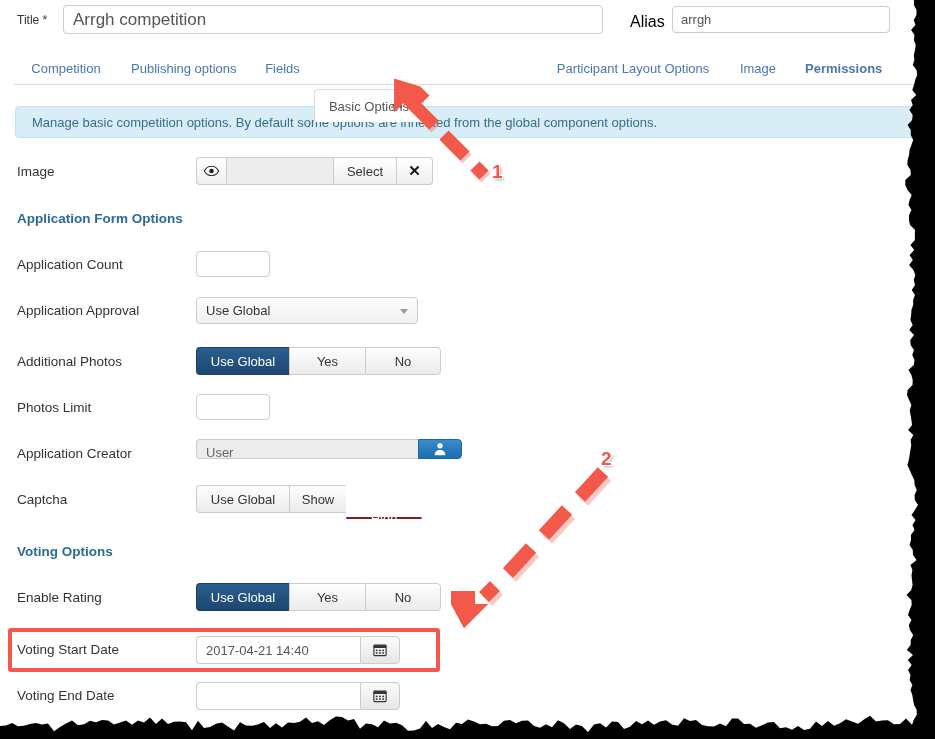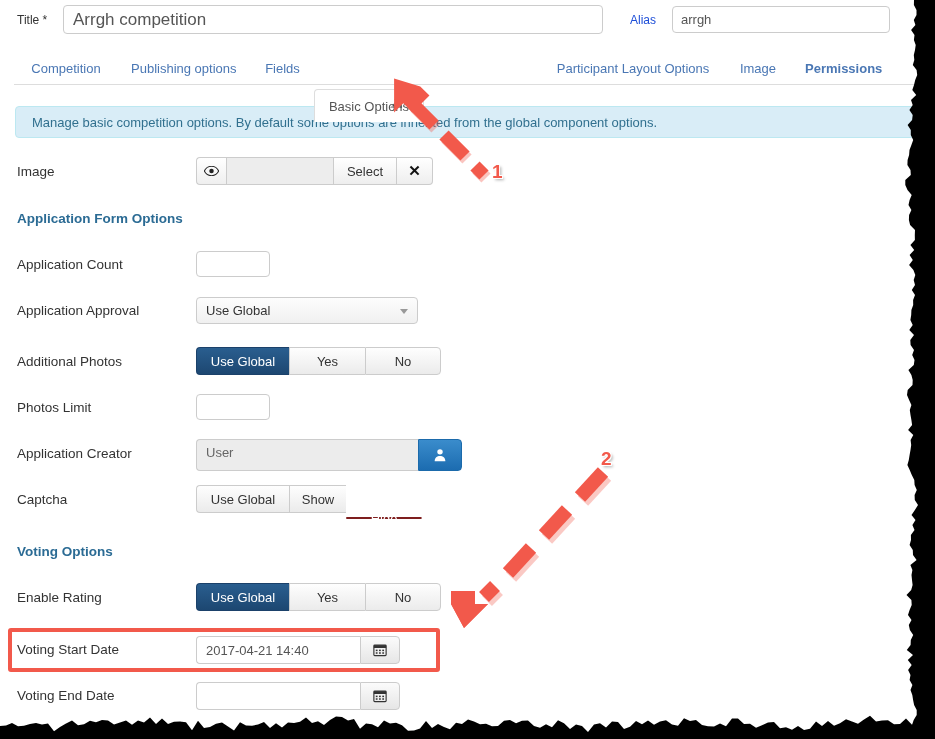--- a/index.html
+++ b/index.html
@@ -58,22 +58,22 @@
     box-sizing: border-box;
     font-family: "Liberation Sans", sans-serif;
     font-size: 17px;
     color: #555;
     padding: 0 9px;
     outline: none;
   }
   .lbl-alias {
     position: absolute;
     left: 630px; top: 13px;
-    font-size: 12px;
-    color: #1d4ed8;
+    font-size: 16px;
+    color: #000000;
   }
   .inp-alias {
     position: absolute;
     left: 672px; top: 6px;
     width: 218px; height: 27px;
     border: 1px solid #ccc;
     border-radius: 4px;
     background: #fff;
     box-sizing: border-box;
     font-family: "Liberation Sans", sans-serif;
@@ -248,21 +248,21 @@
     color: #fff;
   }
   .bgbtn.on-red {
     background: linear-gradient(#a03030,#8e2222);
     border-color: #7e1e1e;
     color: #fff;
     margin-top: 32px;
   }
 
   
-  .creator-group { display: flex; height: 32px; }
+  .creator-group { display: flex; height: 20px; }
   .creator-input {
     width: 222px;
     border: 1px solid #ccc;
     border-right: none;
     border-radius: 4px 0 0 4px;
     background: #ececec;
     box-sizing: border-box;
     font-size: 13px; color: #666;
     line-height: 26px;
     padding: 0 9px;

